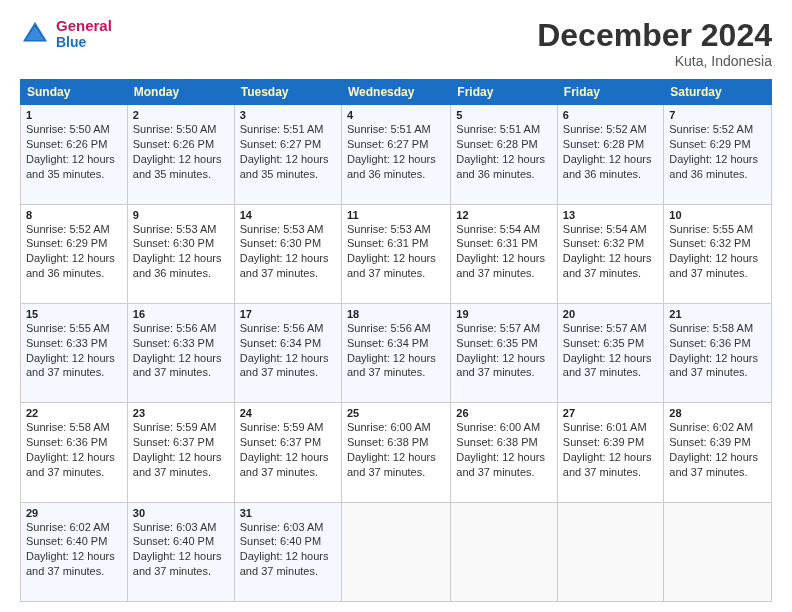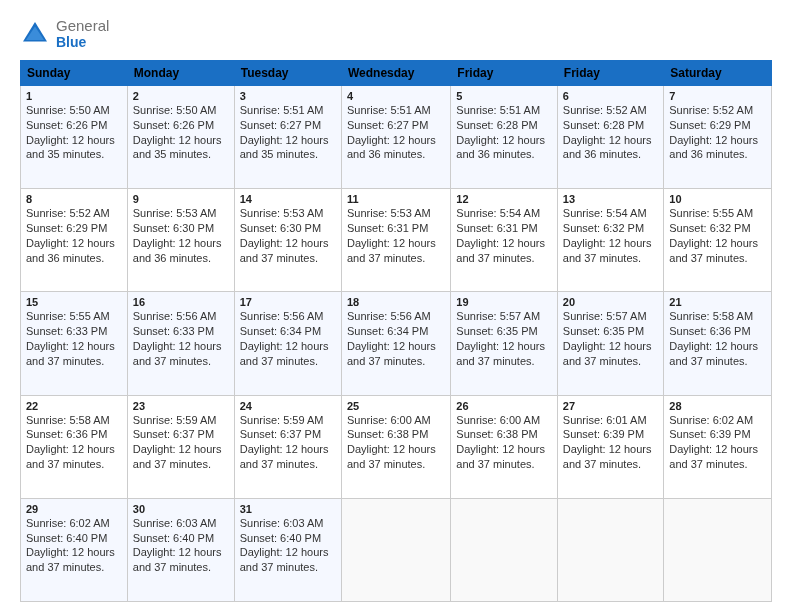--- a/index.html
+++ b/index.html
@@ -28,22 +28,22 @@
       align-items: center;
       gap: 6px;
     }
     .logo-text {
       display: flex;
       flex-direction: column;
       line-height: 1.1;
     }
     .logo-general {
       font-size: 15px;
-      font-weight: normal;
-      color: #737373;
+      font-weight: bold;
+      color: #be185d;
     }
     .logo-blue {
       font-size: 14px;
       font-weight: bold;
       color: #1a6fc4;
     }
     .logo-icon {
       width: 30px;
       height: 30px;
     }
@@ -62,21 +62,21 @@
       text-align: right;
     }
     .calendar {
       flex: 1;
       border-collapse: collapse;
       width: 100%;
       font-size: 9.5px;
     }
     .calendar thead tr th {
       background: #1a6fc4;
-      color: #000000;
+      color: #fef9c3;
       text-align: left;
       padding: 5px 6px;
       font-size: 12px;
       font-weight: bold;
       border: 1px solid #1a6fc4;
     }
     .calendar tbody tr td {
       vertical-align: top;
       border: 1px solid #ccc;
       padding: 4px 5px;
@@ -112,20 +112,24 @@
   <div class="header">
     <div class="logo">
       <svg class="logo-icon" viewBox="0 0 40 40">
         <polygon points="20,4 36,30 4,30" fill="#1a6fc4"></polygon>
         <polygon points="20,10 32,28 8,28" fill="#5aaaf0" opacity="0.5"></polygon>
       </svg>
       <div class="logo-text">
         <span class="logo-general">General</span>
         <span class="logo-blue">Blue</span>
       </div>
+    </div>
+    <div class="title-block">
+      <div class="month-title">December 2024</div>
+      <div class="location">Kuta, Indonesia</div>
     </div>
   </div>
 
   <table class="calendar">
     <thead>
       <tr>
         <th>Sunday</th>
         <th>Monday</th>
         <th>Tuesday</th>
         <th>Wednesday</th>

